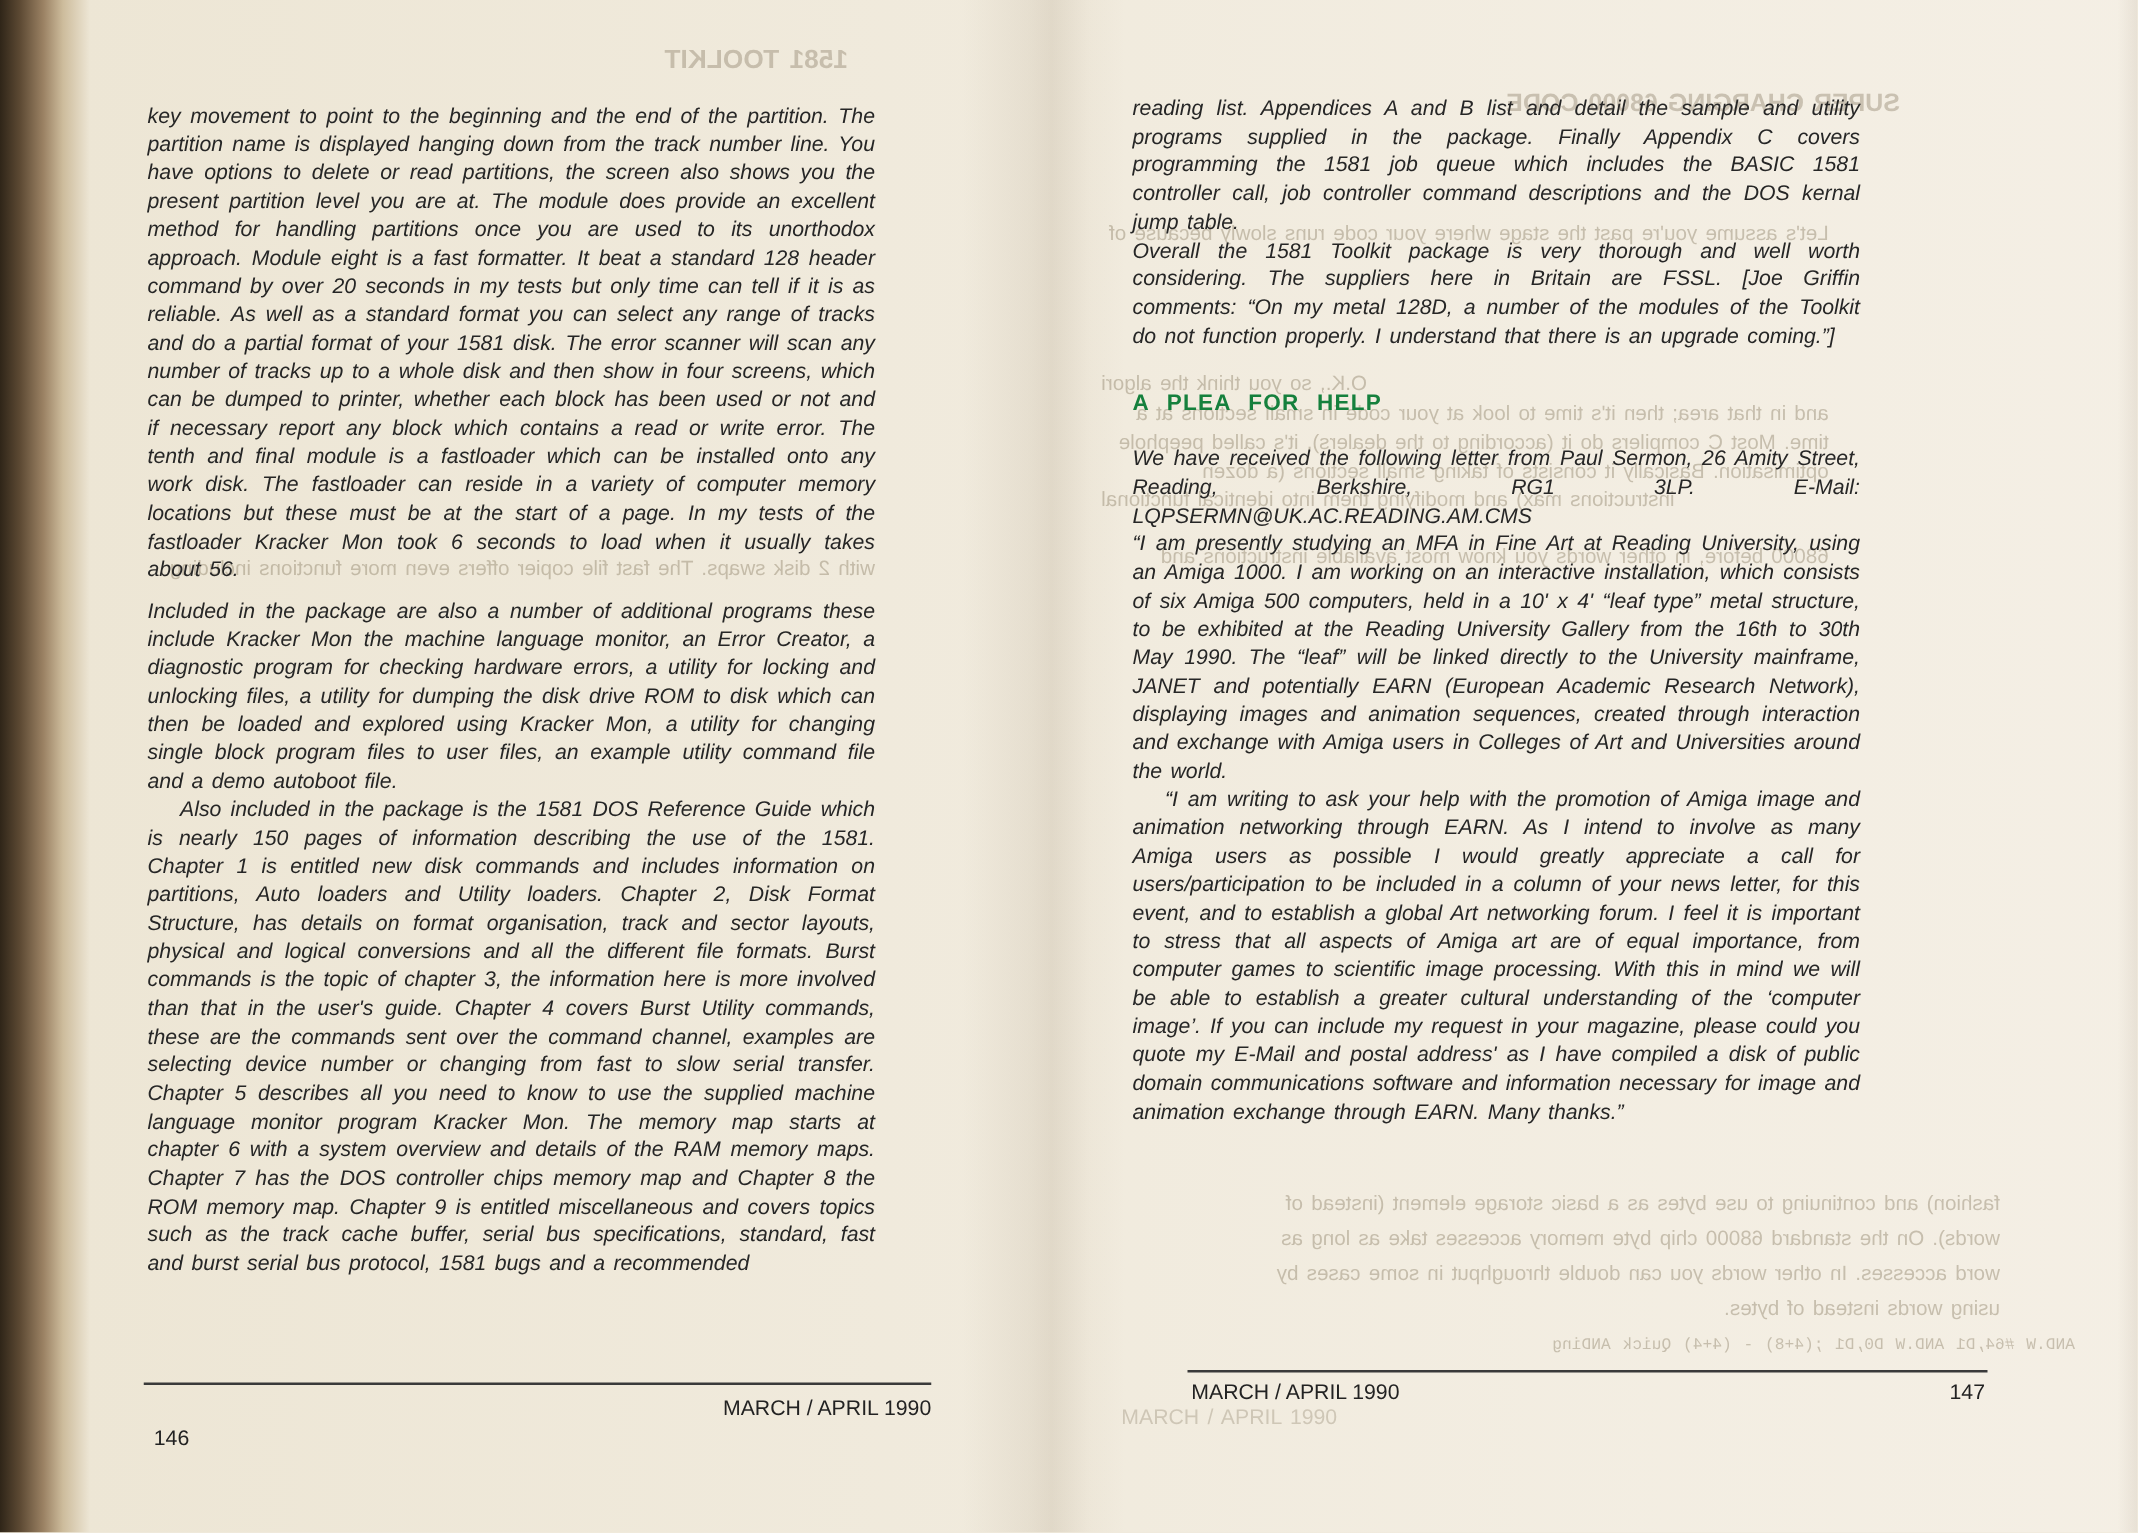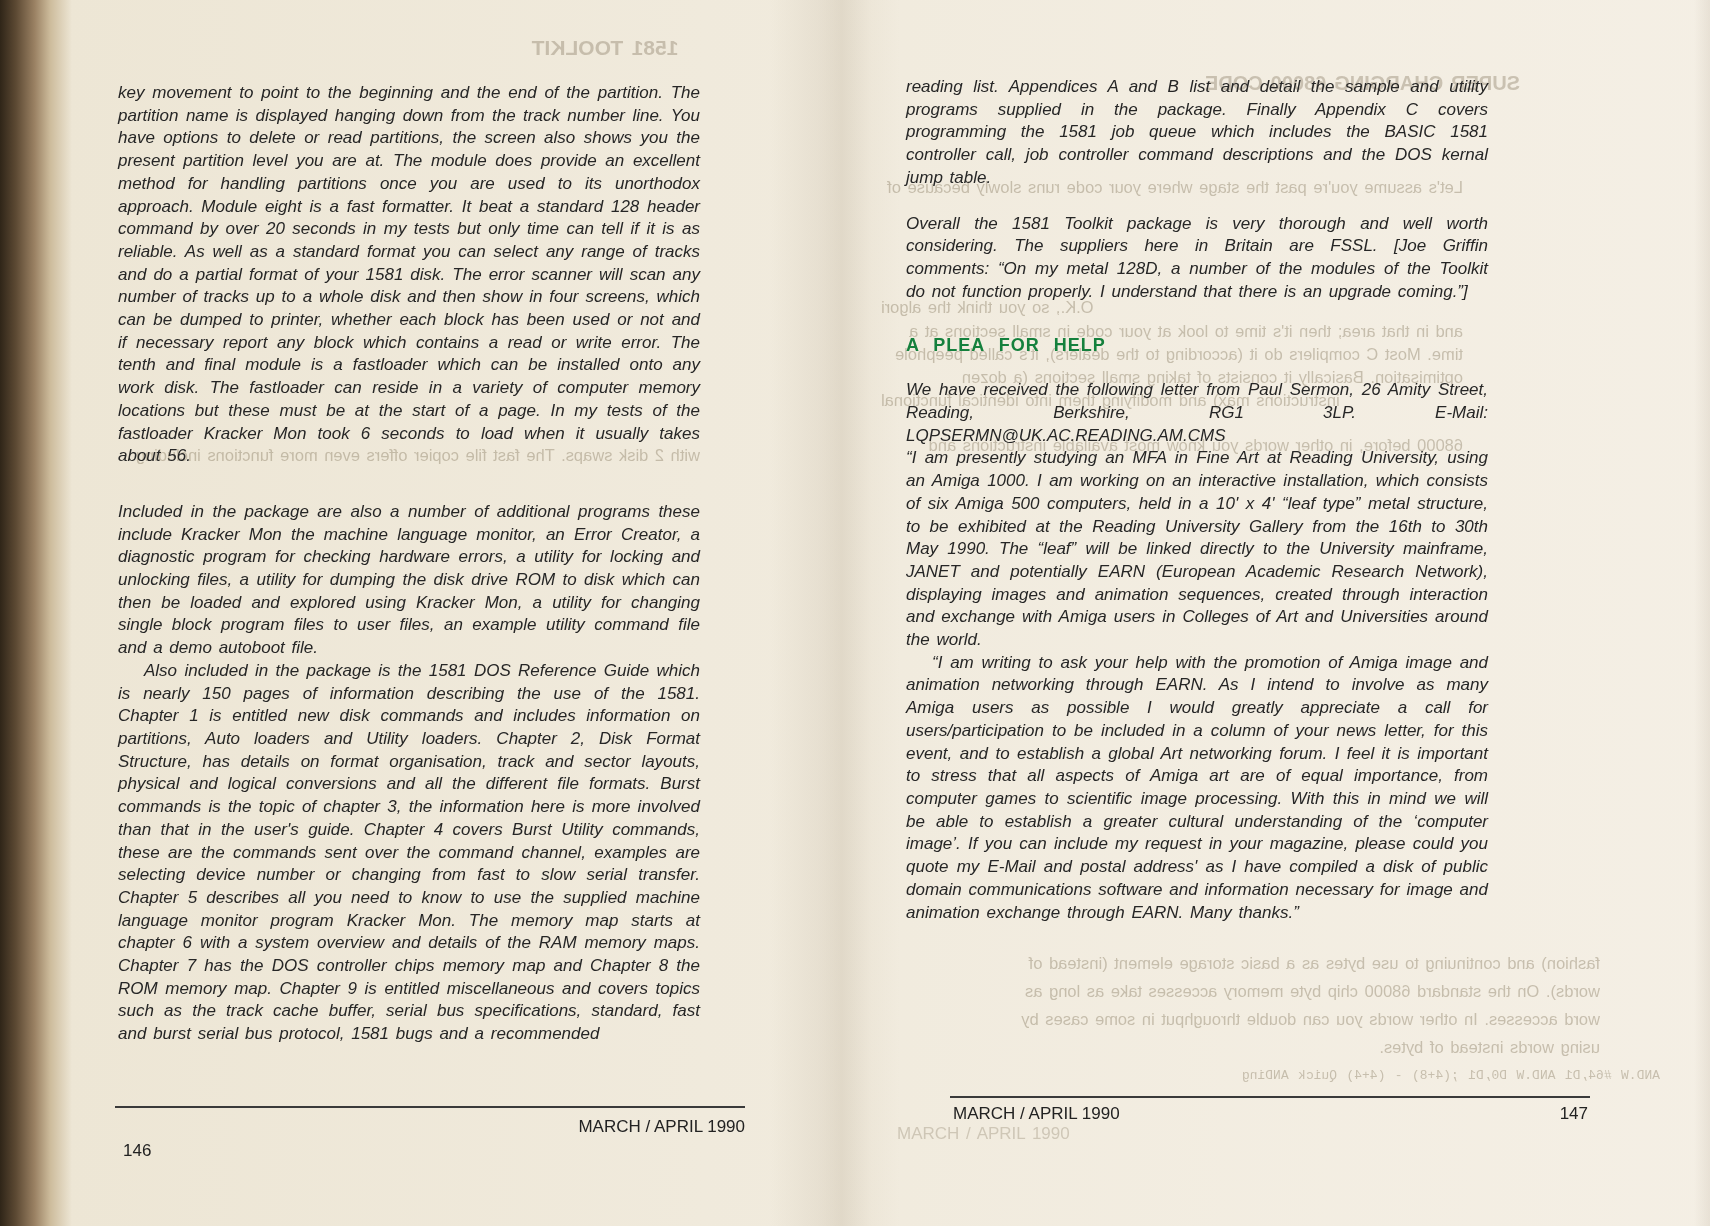--- a/index.html
+++ b/index.html
@@ -14,24 +14,24 @@
     background:linear-gradient(90deg,#2f2518 0%,#5c4933 22%,#9a8163 48%,#cdbc9c 70%,rgba(240,234,220,0) 100%);}
   .spine{position:absolute;left:770px;top:0;width:130px;height:100%;
     background:linear-gradient(90deg, rgba(140,120,90,0) 0%, rgba(140,120,90,.10) 40%, rgba(140,120,90,.16) 55%, rgba(180,160,130,.06) 78%, rgba(140,120,90,0) 100%);}
   .edge-right{position:absolute;right:0;top:0;width:16px;height:100%;
     background:linear-gradient(90deg, rgba(120,100,75,0), rgba(120,100,75,.10));}
 
   .col{position:absolute;color:#262626;font-size:17px;line-height:22.7px;
     text-align:justify;word-spacing:.12em;}
   .col p{margin:0;font-style:italic;}
   .left-col{left:118px;top:82px;width:582px;}
-  .left-col p:nth-child(2){margin-top:33px;}
+  .left-col p:nth-child(2){margin-top:10px;}
   .left-col p:nth-child(3){text-indent:26px;}
   .right-col{left:906px;top:76px;width:582px;}
-  .right-intro p:nth-child(2){margin-top:23px;}
+  .right-intro p:nth-child(2){}
   .letter-heading{margin:27px 0 19px 0;font-size:18px;line-height:30px;
     font-weight:700;color:#15803d;letter-spacing:1px;word-spacing:8px;text-align:left;}
   .letter-intro{margin:0 0 23px 0;}
   .letter-body p:nth-child(2){text-indent:26px;}
 
   .rule{position:absolute;height:2px;background:#3a3a3a;}
   .rule-left{left:115px;top:1106px;width:630px;}
   .rule-right{left:950px;top:1096px;width:640px;}
   .footer-text{position:absolute;color:#222;font-size:17px;}
   .pageno-left{left:123px;top:1117px;margin-top:24px;}

